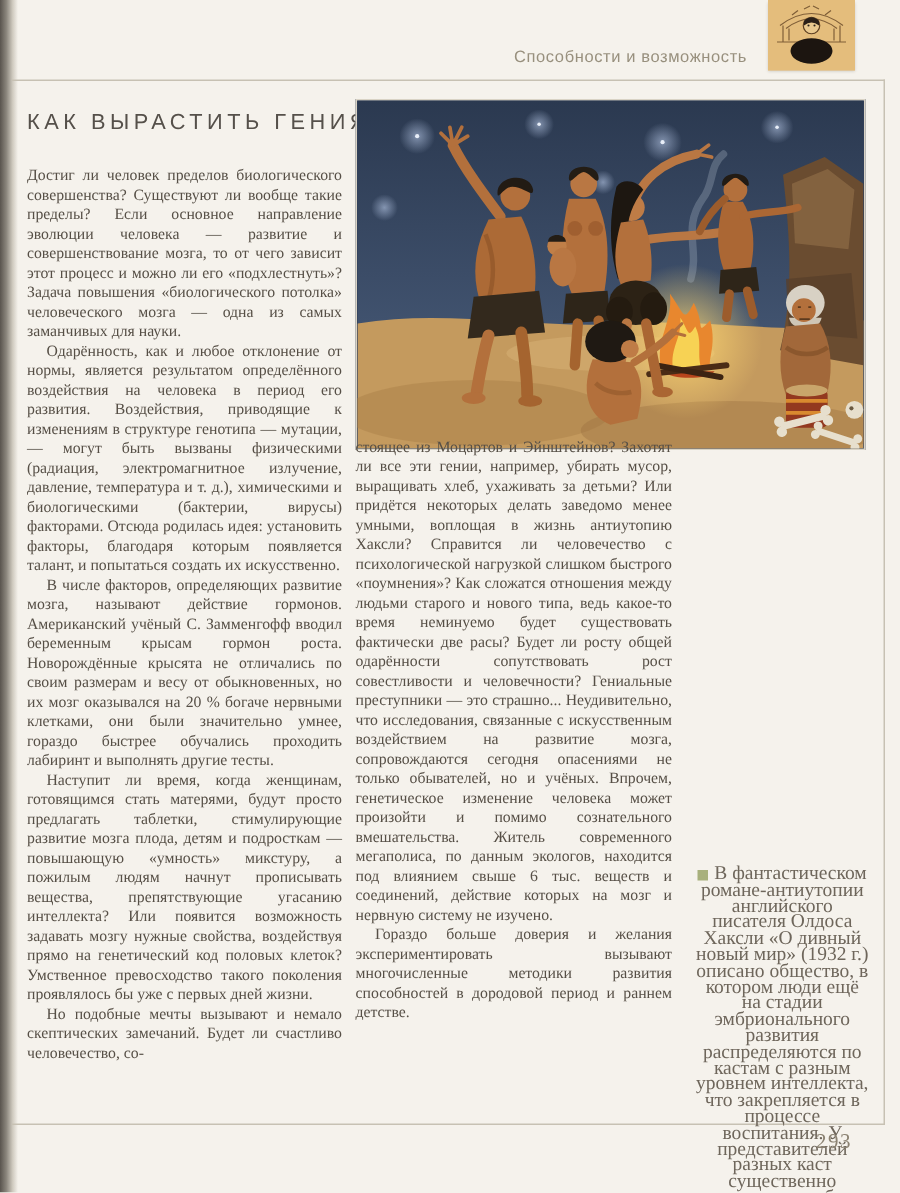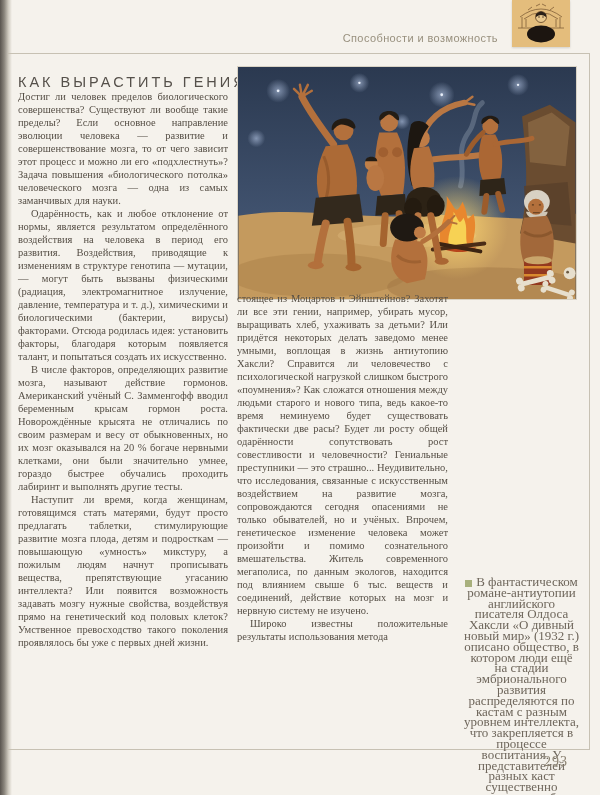--- a/index.html
+++ b/index.html
@@ -36,21 +36,21 @@
     border:1px solid #d9d3c5;box-sizing:border-box;background:#32405a;
   }
   .illo svg{display:block;width:100%;height:100%;}
   .col{
     position:absolute;
     font-size:10.5px;line-height:13px;color:#564f46;
     text-align:justify;
   }
   .col p{margin:0;}
   .col p.indent{text-indent:13px;}
-  .col-left{left:18px;top:90px;width:210px;}
+  .col-left{left:18px;top:111px;width:210px;}
   .col-right{left:237px;top:292px;width:211px;}
   .sidebar-note{
     position:absolute;left:464px;top:577px;width:115px;
     font-size:13px;line-height:10.8px;color:#6e665b;text-align:center;
   }
   .note-bullet{
     display:inline-block;width:7px;height:7px;margin-right:4px;
     background:#a8b07c;vertical-align:-0.5px;
   }
   .page-number{
@@ -234,24 +234,25 @@
       <circle cx="332" cy="207" r="1.4" fill="#6a5a42"></circle>
     </g>
   </svg>
 </div>
 
 <div class="col col-left">
   <p>Достиг ли человек пределов биологического совершенства? Существуют ли вообще такие пределы? Если основное направление эволюции человека — развитие и совершенствование мозга, то от чего зависит этот процесс и можно ли его «подхлестнуть»? Задача повышения «биологического потолка» человеческого мозга — одна из самых заманчивых для науки.</p>
   <p class="indent">Одарённость, как и любое отклонение от нормы, является результатом определённого воздействия на человека в период его развития. Воздействия, приводящие к изменениям в структуре генотипа — мутации, — могут быть вызваны физическими (радиация, электромагнитное излучение, давление, температура и т. д.), химическими и биологическими (бактерии, вирусы) факторами. Отсюда родилась идея: установить факторы, благодаря которым появляется талант, и попытаться создать их искусственно.</p>
   <p class="indent">В числе факторов, определяющих развитие мозга, называют действие гормонов. Американский учёный С. Замменгофф вводил беременным крысам гормон роста. Новорождённые крысята не отличались по своим размерам и весу от обыкновенных, но их мозг оказывался на 20 % богаче нервными клетками, они были значительно умнее, гораздо быстрее обучались проходить лабиринт и выполнять другие тесты.</p>
   <p class="indent">Наступит ли время, когда женщинам, готовящимся стать матерями, будут просто предлагать таблетки, стимулирующие развитие мозга плода, детям и подросткам — повышающую «умность» микстуру, а пожилым людям начнут прописывать вещества, препятствующие угасанию интеллекта? Или появится возможность задавать мозгу нужные свойства, воздействуя прямо на генетический код половых клеток? Умственное превосходство такого поколения проявлялось бы уже с первых дней жизни.</p>
+  <p class="indent">Но подобные мечты вызывают и немало скептических замечаний. Будет ли счастливо человечество, со-</p>
 </div>
 
 <div class="col col-right">
   <p>стоящее из Моцартов и Эйнштейнов? Захотят ли все эти гении, например, убирать мусор, выращивать хлеб, ухаживать за детьми? Или придётся некоторых делать заведомо менее умными, воплощая в жизнь антиутопию Хаксли? Справится ли человечество с психологической нагрузкой слишком быстрого «поумнения»? Как сложатся отношения между людьми старого и нового типа, ведь какое-то время неминуемо будет существовать фактически две расы? Будет ли росту общей одарённости сопутствовать рост совестливости и человечности? Гениальные преступники — это страшно... Неудивительно, что исследования, связанные с искусственным воздействием на развитие мозга, сопровождаются сегодня опасениями не только обывателей, но и учёных. Впрочем, генетическое изменение человека может произойти и помимо сознательного вмешательства. Житель современного мегаполиса, по данным экологов, находится под влиянием свыше 6 тыс. веществ и соединений, действие которых на мозг и нервную систему не изучено.</p>
-  <p class="indent">Широко известны положительные результаты использования метода</p>
+  <p class="indent">Гораздо больше доверия и желания экспериментировать вызывают многочисленные методики развития способностей в дородовой период и раннем детстве.</p>
 </div>
 
 <div class="sidebar-note">
   <span class="note-bullet"></span><span>В фантастическом романе-антиутопии английского писателя Олдоса Хаксли «О дивный новый мир» (1932 г.) описано общество, в котором люди ещё на стадии эмбрионального развития распределяются по кастам с разным уровнем интеллекта, что закрепляется в процессе воспитания. У представителей разных каст существенно различаются образ жизни, виды деятельности, права.</span>
 </div>
 
 <div class="page-number">293</div>
 
 </body></html>

